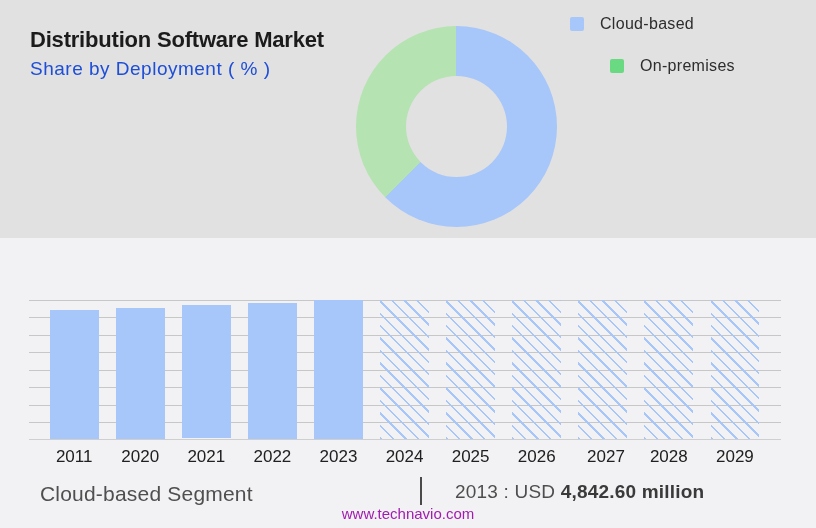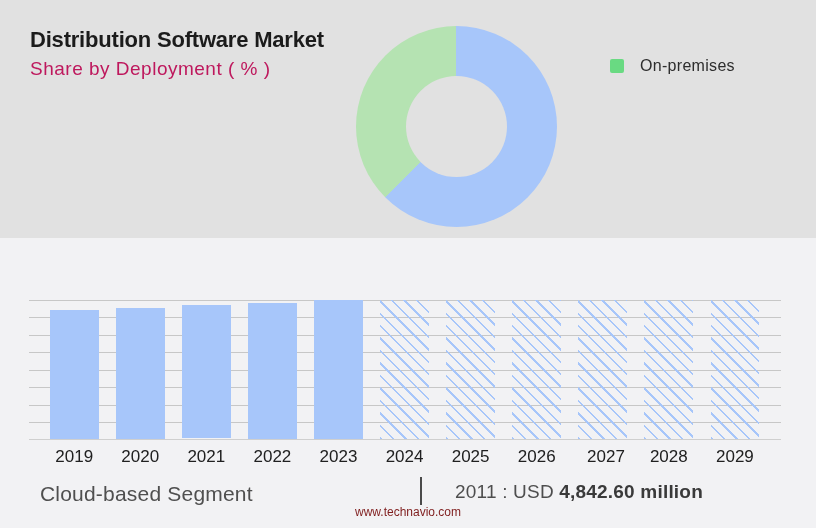--- a/index.html
+++ b/index.html
@@ -2,21 +2,21 @@
 <html><head>
 <meta charset="utf-8">
 <style>
   html,body{margin:0;padding:0;}
   body{background:#ffffff;font-family:"Liberation Sans",sans-serif;}
   .canvas{position:relative;width:816px;height:528px;background:#f2f2f4;overflow:hidden;}
 
   
   .header-section{position:absolute;left:0;top:0;width:816px;height:238px;background:#e1e1e1;}
   .title{position:absolute;left:30px;top:27px;font-size:22px;font-weight:700;color:#1b1b1b;letter-spacing:-0.2px;white-space:nowrap;}
-  .subtitle{position:absolute;left:30px;top:58px;font-size:19px;font-weight:400;color:#be185d;letter-spacing:0.5px;white-space:nowrap;}
+  .subtitle{position:absolute;left:30px;top:58px;font-size:19px;font-weight:400;color:#1d4ed8;letter-spacing:0.5px;white-space:nowrap;}
 
   
   .donut{position:absolute;left:356px;top:26px;width:201px;height:201px;border-radius:50%;}
   .donut-hole{position:absolute;left:50px;top:50px;width:101px;height:101px;border-radius:50%;background:#e1e1e1;}
 
   
   .legend-row{position:absolute;left:570px;display:flex;align-items:center;gap:16px;}
   .legend-row.r1{top:15px;}
   .legend-row.r2{top:57px;padding-left:40px;}
   .swatch{width:14px;height:14px;border-radius:2px;flex:0 0 auto;}
@@ -29,53 +29,57 @@
   .bar{position:absolute;}
   .bar.solid{}
   .bar.hatched{background-color:transparent;}
   .x-label{position:absolute;top:447px;width:66px;text-align:center;font-size:17px;color:#202020;}
 
   
   .segment-label{position:absolute;left:40px;top:482px;font-size:21px;color:#4f4f4f;letter-spacing:0.2px;white-space:nowrap;}
   .footer-divider{position:absolute;left:420px;top:477px;width:2px;height:28px;background:#4a4a4a;}
   .footer-value{position:absolute;left:455px;top:481px;font-size:19px;color:#4e4e4e;white-space:nowrap;letter-spacing:0.2px;}
   .footer-value b{color:#3a3a3a;font-weight:700;}
-  .website{position:absolute;left:0;top:505px;width:816px;text-align:center;font-size:12px;color:#7f1d1d;}
+  .website{position:absolute;left:0;top:505px;width:816px;text-align:center;font-size:15px;color:#a21caf;}
 </style>
 </head>
 <body>
 
 <div class="canvas">
 
   <div class="header-section">
     <div class="title">Distribution Software Market</div>
     <div class="subtitle">Share by Deployment ( % )</div>
 
     <div class="donut" style="background: conic-gradient(rgb(167, 198, 250) 0deg, rgb(167, 198, 250) 225deg, rgb(181, 227, 178) 225deg, rgb(181, 227, 178) 360deg);">
       <div class="donut-hole"></div>
     </div>
 
+    <div class="legend-row r1">
+      <span class="swatch" style="background: rgb(167, 198, 250);"></span>
+      <span class="legend-label">Cloud-based</span>
+    </div>
     <div class="legend-row r2">
       <span class="swatch" style="background: rgb(105, 218, 130);"></span>
       <span class="legend-label">On-premises</span>
     </div>
   </div>
 
   <div class="plot" id="plot">
       <div class="gridline" style="top: 299.5px;"></div>
       <div class="gridline" style="top: 317px;"></div>
       <div class="gridline" style="top: 334.5px;"></div>
       <div class="gridline" style="top: 352px;"></div>
       <div class="gridline" style="top: 369.5px;"></div>
       <div class="gridline" style="top: 387px;"></div>
       <div class="gridline" style="top: 404.5px;"></div>
       <div class="gridline" style="top: 422px;"></div>
       <div class="axis-line"></div>
       <div class="bar solid" style="left: 49.8px; width: 48.8px; top: 310px; height: 128.5px; background: rgb(167, 198, 250);"></div>
-      <div class="x-label" style="left: 41.2px;">2019</div>
+      <div class="x-label" style="left: 41.2px;">2011</div>
       <div class="bar solid" style="left: 115.87px; width: 48.8px; top: 308.25px; height: 130.25px; background: rgb(167, 198, 250);"></div>
       <div class="x-label" style="left: 107.27px;">2020</div>
       <div class="bar solid" style="left: 181.94px; width: 48.8px; top: 305.45px; height: 133.05px; background: rgb(167, 198, 250);"></div>
       <div class="x-label" style="left: 173.34px;">2021</div>
       <div class="bar solid" style="left: 248.01px; width: 48.8px; top: 303px; height: 135.5px; background: rgb(167, 198, 250);"></div>
       <div class="x-label" style="left: 239.41px;">2022</div>
       <div class="bar solid" style="left: 314.08px; width: 48.8px; top: 299.5px; height: 139px; background: rgb(167, 198, 250);"></div>
       <div class="x-label" style="left: 305.48px;">2023</div>
       <div class="bar hatched" style="left: 380.15px; width: 48.8px; top: 300.375px; height: 138.125px; background-image: repeating-linear-gradient(45deg, rgb(167, 198, 250) 0px, rgb(167, 198, 250) 1.8px, transparent 1.8px, transparent 8.8px);"></div>
       <div class="x-label" style="left: 371.55px;">2024</div>
@@ -86,16 +90,16 @@
       <div class="bar hatched" style="left: 578.36px; width: 48.8px; top: 300.375px; height: 138.125px; background-image: repeating-linear-gradient(45deg, rgb(167, 198, 250) 0px, rgb(167, 198, 250) 1.8px, transparent 1.8px, transparent 8.8px);"></div>
       <div class="x-label" style="left: 573px;">2027</div>
       <div class="bar hatched" style="left: 644.43px; width: 48.8px; top: 300.375px; height: 138.125px; background-image: repeating-linear-gradient(45deg, rgb(167, 198, 250) 0px, rgb(167, 198, 250) 1.8px, transparent 1.8px, transparent 8.8px);"></div>
       <div class="x-label" style="left: 635.83px;">2028</div>
       <div class="bar hatched" style="left: 710.5px; width: 48.8px; top: 300.375px; height: 138.125px; background-image: repeating-linear-gradient(45deg, rgb(167, 198, 250) 0px, rgb(167, 198, 250) 1.8px, transparent 1.8px, transparent 8.8px);"></div>
       <div class="x-label" style="left: 701.9px;">2029</div>
     </div>
 
   <div class="segment-label">Cloud-based Segment</div>
   <div class="footer-divider"></div>
-  <div class="footer-value"><span>2011 : USD </span><b>4,842.60 million</b></div>
+  <div class="footer-value"><span>2013 : USD </span><b>4,842.60 million</b></div>
   <div class="website">www.technavio.com</div>
 
 </div>
 
 </body></html>

